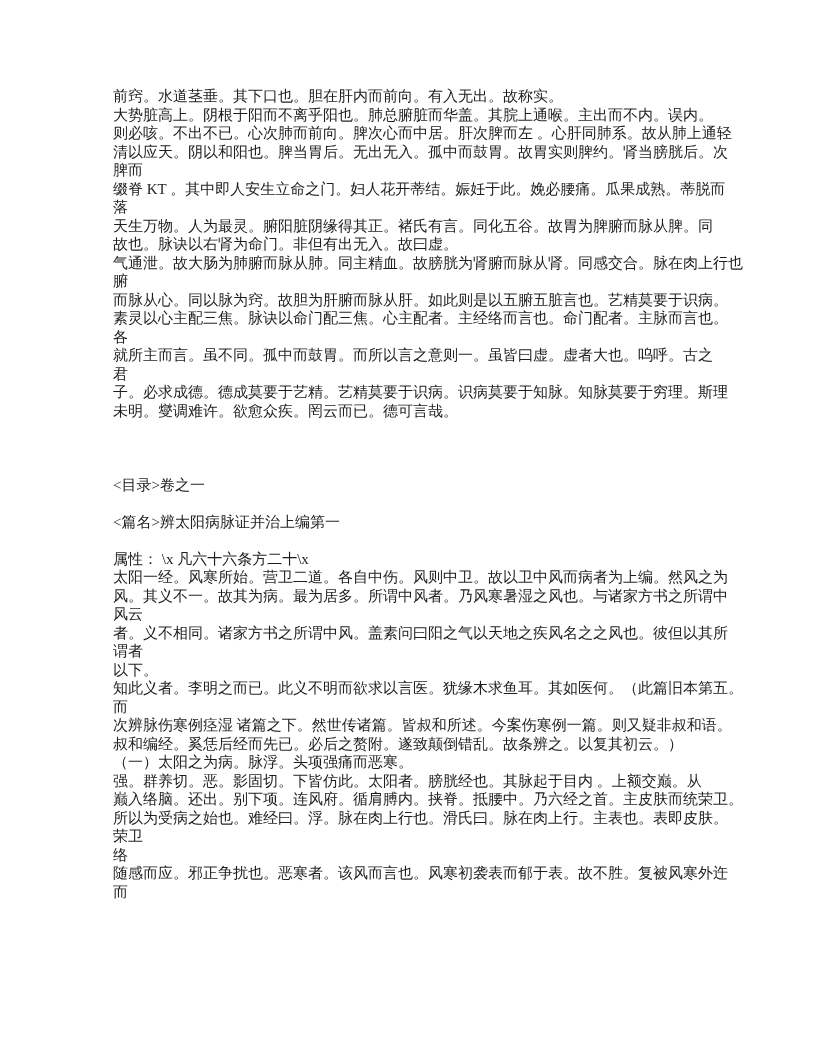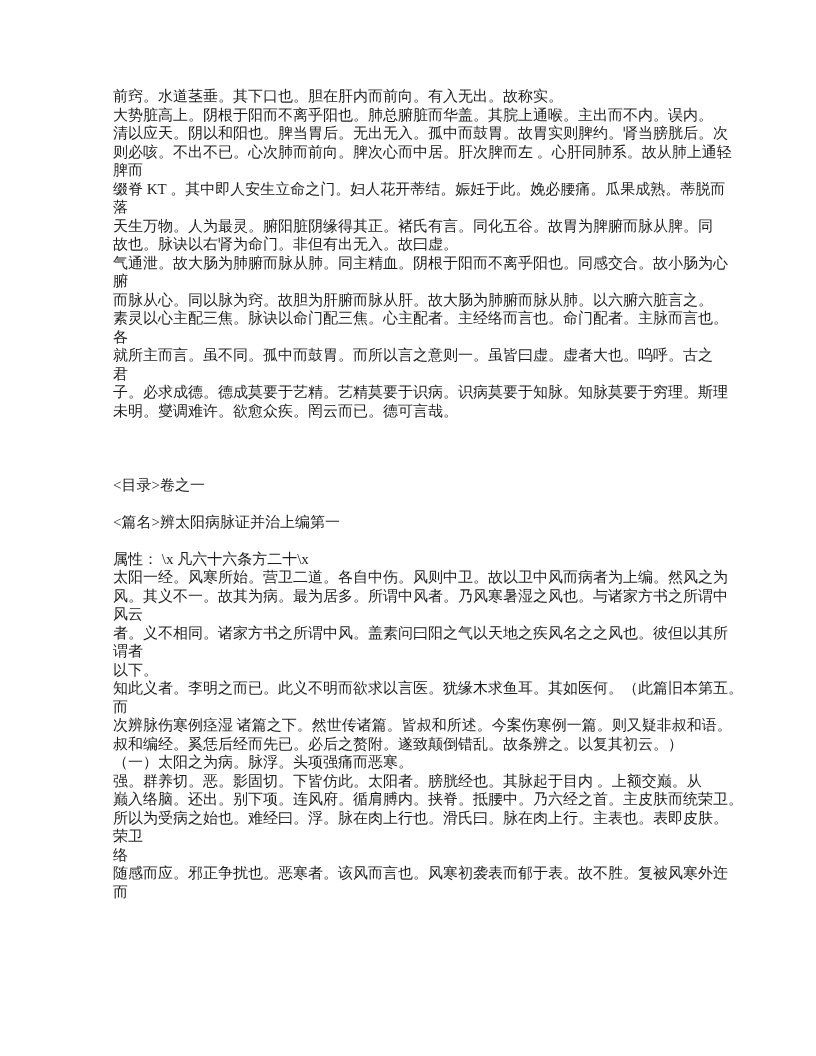--- a/index.html
+++ b/index.html
@@ -30,30 +30,30 @@
     min-height: 18.5px;
   }
 </style>
 </head>
 <body>
 
 <div class="page">
   <div class="doc-body">
       <div class="line">前窍。水道茎垂。其下口也。胆在肝内而前向。有入无出。故称实。</div>
       <div class="line">大势脏高上。阴根于阳而不离乎阳也。肺总腑脏而华盖。其脘上通喉。主出而不内。误内。</div>
+      <div class="line">则必咳。不出不已。心次肺而前向。脾次心而中居。肝次脾而左 。心肝同肺系。故从肺上通轻</div>
       <div class="line">清以应天。阴以和阳也。脾当胃后。无出无入。孤中而鼓胃。故胃实则脾约。肾当膀胱后。次</div>
-      <div class="line">则必咳。不出不已。心次肺而前向。脾次心而中居。肝次脾而左 。心肝同肺系。故从肺上通轻</div>
       <div class="line">脾而</div>
       <div class="line">缀脊 KT 。其中即人安生立命之门。妇人花开蒂结。娠妊于此。娩必腰痛。瓜果成熟。蒂脱而</div>
       <div class="line">落</div>
       <div class="line">天生万物。人为最灵。腑阳脏阴缘得其正。褚氏有言。同化五谷。故胃为脾腑而脉从脾。同</div>
       <div class="line">故也。脉诀以右肾为命门。非但有出无入。故曰虚。</div>
-      <div class="line">气通泄。故大肠为肺腑而脉从肺。同主精血。阴根于阳而不离乎阳也。同感交合。故小肠为心</div>
+      <div class="line">气通泄。故大肠为肺腑而脉从肺。同主精血。故膀胱为肾腑而脉从肾。同感交合。脉在肉上行也</div>
       <div class="line">腑</div>
-      <div class="line">而脉从心。同以脉为窍。故胆为肝腑而脉从肝。故大肠为肺腑而脉从肺。以六腑六脏言之。</div>
+      <div class="line">而脉从心。同以脉为窍。故胆为肝腑而脉从肝。如此则是以五腑五脏言也。艺精莫要于识病。</div>
       <div class="line">素灵以心主配三焦。脉诀以命门配三焦。心主配者。主经络而言也。命门配者。主脉而言也。</div>
       <div class="line">各</div>
       <div class="line">就所主而言。虽不同。孤中而鼓胃。而所以言之意则一。虽皆曰虚。虚者大也。呜呼。古之</div>
       <div class="line">君</div>
       <div class="line">子。必求成德。德成莫要于艺精。艺精莫要于识病。识病莫要于知脉。知脉莫要于穷理。斯理</div>
       <div class="line">未明。燮调难许。欲愈众疾。罔云而已。德可言哉。</div>
       <div class="line"></div>
       <div class="line"></div>
       <div class="line"></div>
       <div class="line">&lt;目录&gt;卷之一</div>

